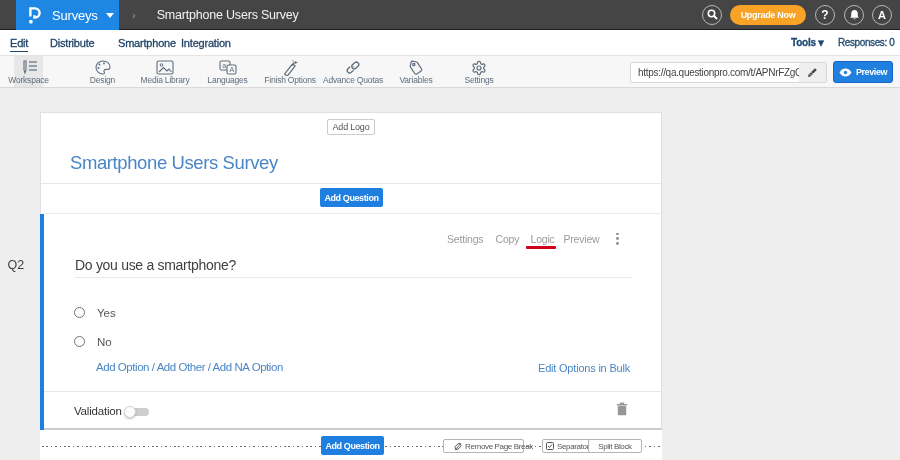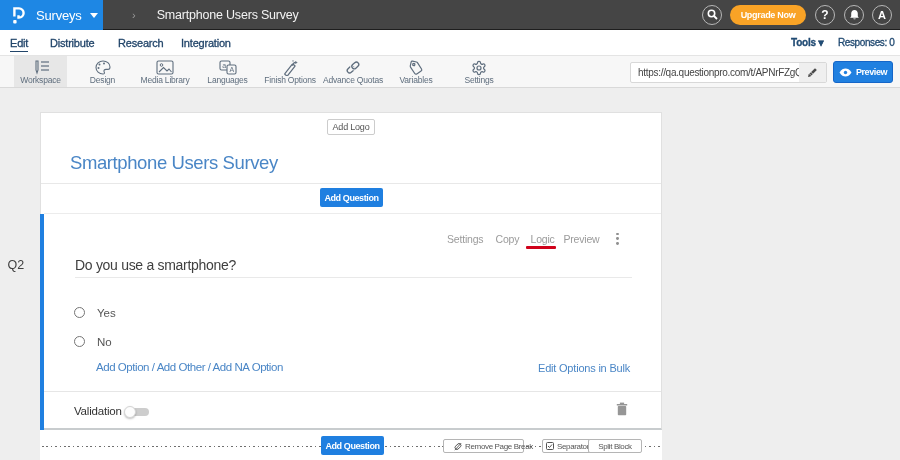--- a/index.html
+++ b/index.html
@@ -2,21 +2,21 @@
 <html><head>
 <meta charset="utf-8">
 <style>
   * { margin:0; padding:0; box-sizing:border-box; }
   html,body { width:900px; height:460px; overflow:hidden; }
   body { font-family:"Liberation Sans",sans-serif; background:#eeeeee; position:relative; }
   .abs { position:absolute; }
 
   
   #topbar { left:0; top:0; width:900px; height:30px; background:#454545; border-bottom:1px solid #1e1e1e; }
-  #logoarea { left:0; top:0; width:103px; height:30px; background:#1e87e4; display:flex; align-items:center; }
+  #logoarea { left:16px; top:0; width:103px; height:30px; background:#1e87e4; display:flex; align-items:center; }
   #logoarea svg { margin-left:13px; }
   #logoarea .sv { color:#fff; font-size:13px; letter-spacing:-0.2px; margin-left:11px; }
   #logoarea .caret { width:0; height:0; border-left:4.5px solid transparent; border-right:4.5px solid transparent; border-top:5px solid #fff; margin-left:8px; }
   #crumb { left:122px; top:0; height:30px; display:flex; align-items:center; font-size:13px; }
   #crumb .c1 { color:#7fa8cd; font-size:13px; letter-spacing:-0.2px; }
   #crumb .sep { color:#9a9a9a; margin:0 21px 0 10px; font-size:11px; }
   #crumb .c2 { color:#f3f3f3; font-size:12.5px; letter-spacing:-0.2px; }
   .tcirc { position:absolute; top:4.5px; width:20px; height:20px; border:1px solid #b7b7b7; border-radius:50%; color:#fff; display:flex; align-items:center; justify-content:center; }
   #upgrade { left:730px; top:5px; width:76px; height:20px; background:#f9a326; border-radius:10px; color:#fff; font-size:9px; letter-spacing:-0.3px; font-weight:bold; display:flex; align-items:center; justify-content:center; }
 
@@ -93,28 +93,28 @@
     <svg width="11" height="12" viewBox="0 0 11 12">
       <path d="M5.5,1 C3.4,1 2.2,2.6 2.2,4.6 L2.2,7.2 L1.2,8.7 L9.8,8.7 L8.8,7.2 L8.8,4.6 C8.8,2.6 7.6,1 5.5,1 Z" fill="#fff"></path>
       <path d="M4.2,9.4 a1.4,1.4 0 0 0 2.6,0 Z" fill="#fff"></path>
     </svg>
   </div>
   <div class="tcirc" style="left:872px; font-size:11px; font-weight:bold;">A</div>
 
   <div id="nav" class="abs">
     <span class="item" style="left:10px; border-bottom:1.5px solid #22456a; padding-bottom:2px;">Edit</span>
     <span class="item" style="left:50px;">Distribute</span>
-    <span class="item" style="left:118px;">Research</span>
+    <span class="item" style="left:118px;">Smartphone</span>
     <span class="item" style="left:181px;">Integration</span>
     <span class="item" style="left:791px; color:#1f4e79; font-weight:bold; font-size:10px;text-align:center;">Tools ▾</span>
     <span class="item" style="left:838px; color:#1f4e79; font-size:10px; letter-spacing:-0.4px;">Responses: 0</span>
   </div>
 
   <div id="toolbar" class="abs"></div>
-  <div class="titem sel abs" style="left:14px; width:53px;">
+  <div class="titem sel abs" style="left:14px; width:29px;">
     <svg width="20" height="15" viewBox="0 0 20 15">
       <path d="M5,1 L7,1 L7,10 L6,13 L5,10 Z" fill="none" stroke="#5f6e7e" stroke-width="1.1"></path>
       <line x1="10" y1="2" x2="18" y2="2" stroke="#5f6e7e" stroke-width="1.2"></line>
       <line x1="10" y1="6" x2="18" y2="6" stroke="#5f6e7e" stroke-width="1.2"></line>
       <line x1="10" y1="10" x2="18" y2="10" stroke="#5f6e7e" stroke-width="1.2"></line>
     </svg>
     <span class="lbl">Workspace</span>
   </div>
   <div class="titem abs" style="left:76px; width:53px;">
     <svg width="17" height="15" viewBox="0 0 17 15">

